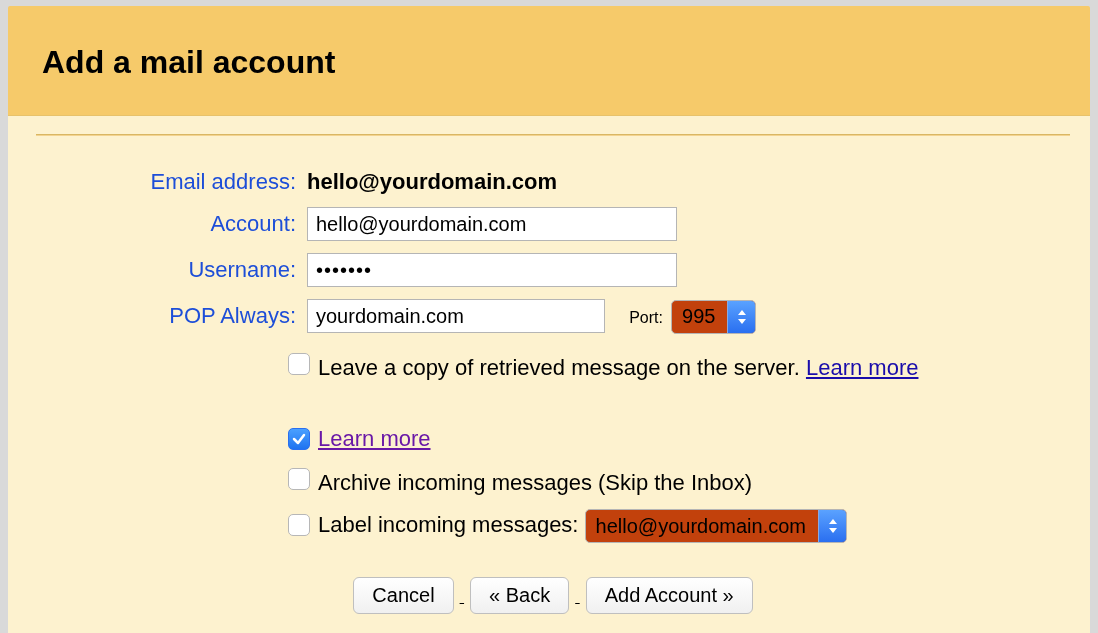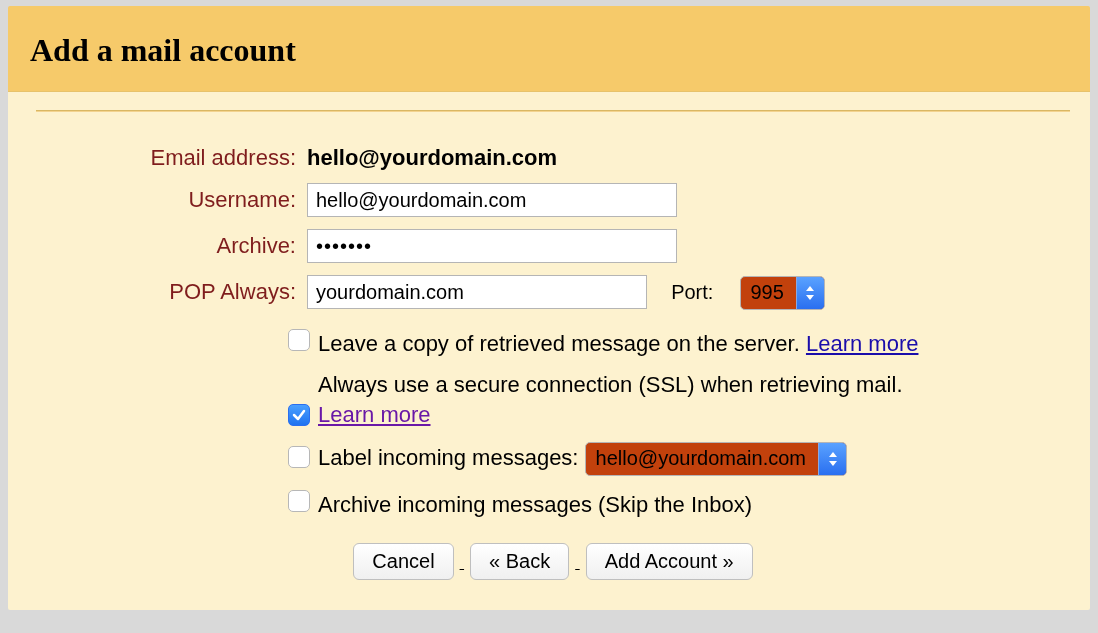--- a/index.html
+++ b/index.html
@@ -18,25 +18,24 @@
     .panel {
       margin: 0 8px;
       border-radius: 2px;
       overflow: hidden;
     }
     .header {
       background: #f6ca6a;
       padding: 22px 18px 18px 18px;
     }
     .header h1 {
-      margin: 4px;
+      margin: 16px;
       font-size: 32px;
       font-weight: bold;
       color: #000;
-      font-family: Liberation Serif, serif;
     }
     .body {
       background: #fdf2cf;
       border-top: 1px solid #e7c26b;
       padding: 18px 20px 30px 28px;
     }
     .subhead {
       font-size: 22px;
       font-weight: bold;
       color: #000;
@@ -55,21 +54,21 @@
       border-bottom: 1px solid #f3d38f;
       margin: 0 0 22px 0;
     }
     table.form {
       border-collapse: separate;
       border-spacing: 0 10px;
     }
     td.lbl {
       text-align: right;
       font-size: 22px;
-      color: #7f1d1d;
+      color: #1d4ed8;
       padding-right: 10px;
       vertical-align: middle;
       white-space: nowrap;
     }
     td.val {
       font-size: 22px;
       vertical-align: middle;
     }
     .static-email {
       font-weight: bold;
@@ -79,25 +78,25 @@
     input.txt {
       font-size: 20px;
       padding: 4px 8px;
       border: 1px solid #b5b5b5;
       background: #fff;
       height: 34px;
       font-family: Arial, Helvetica, sans-serif;
     }
     .txt.user { width: 370px; }
     .txt.pwd  { width: 370px; letter-spacing: 1px; }
-    .txt.pop  { width: 340px; }
+    .txt.pop  { width: 298px; }
     .port-wrap { display: inline-block; margin-left: 18px; }
     .port-label {
-      font-size: 20px;
-      margin-right: 20px;
+      font-size: 16px;
+      margin-right: 2px;
     }
     .select-box {
       display: inline-flex;
       align-items: center;
       border: 1px solid #b5b5b5;
       border-radius: 5px;
       background: #c2410c;
       height: 34px;
       overflow: hidden;
       vertical-align: middle;
@@ -146,21 +145,21 @@
     .opt-row .cb.checked {
       background: linear-gradient(#4aa0ff, #1f73f0);
       border-color: #2a6ff0;
     }
     .opt-row .cb.checked svg { display:block; }
     .opt-row .opt-text { flex: 1; }
     .opt-row a.lm-blue { color: #1a0dab; text-decoration: underline; }
     .opt-row a.lm-purple { color: #6a18a7; text-decoration: underline; }
     .btn-row {
       text-align: center;
-      margin-top: 24px;
+      margin-top: 34px;
       text-decoration: underline;
     }
     .btn {
       display: inline-block;
       font-size: 20px;
       font-family: Arial, Helvetica, sans-serif;
       color: #000;
       padding: 6px 18px;
       border: 1px solid #bfbfbf;
       border-radius: 6px;
@@ -180,27 +179,27 @@
     <div class="body">
       <hr class="rule">
 
       <table class="form">
         <tbody>
             <tr>
           <td class="lbl" style="min-width:270px">Email address:</td>
           <td class="val"><span class="static-email">hello@yourdomain.com</span></td>
         </tr>
         <tr>
-          <td class="lbl">Username:</td>
+          <td class="lbl">Account:</td>
           <td class="val">
             <input class="txt user" type="text" value="hello@yourdomain.com" style="">
           </td>
         </tr>
         <tr>
-          <td class="lbl">Archive:</td>
+          <td class="lbl">Username:</td>
           <td class="val">
             <input class="txt pwd" type="text" value="•••••••" style="">
           </td>
         </tr>
         <tr>
           <td class="lbl">POP Always:</td>
           <td class="val">
             <input class="txt pop" type="text" value="yourdomain.com" style="">
             <span class="port-wrap">
               <span class="port-label">Port:</span>
@@ -227,45 +226,45 @@
           </span>
         </div>
 
         <div class="opt-row">
           <span class="cbwrap"><span class="cb checked">
             <svg width="14" height="14" viewBox="0 0 14 14">
                   <polyline points="2,7 6,11 12,3" stroke="#fff" stroke-width="2.5" fill="none" stroke-linecap="round" stroke-linejoin="round"></polyline>
                 </svg>
           </span></span>
           <span class="opt-text">
-            <span>Always use a secure connection (SSL) when retrieving mail. </span><br>
+            <br>
             <a href="#" class="lm-purple">Learn more</a>
           </span>
+        </div>
+
+        <div class="opt-row">
+          <span class="cbwrap"><span class="cb"></span></span>
+          <span class="opt-text">Archive incoming messages (Skip the Inbox)</span>
         </div>
 
         <div class="opt-row">
           <span class="cbwrap"><span class="cb"></span></span>
           <span class="opt-text">
             <span>Label incoming messages: </span>
             <span class="select-box">
               <span class="sel-text">hello@yourdomain.com</span>
               <span class="sel-btn">
                 <svg width="10" height="16" viewBox="0 0 10 16">
                     <polygon points="5,1 9,6 1,6" fill="#fff"></polygon>
                     <polygon points="5,15 9,10 1,10" fill="#fff"></polygon>
                   </svg>
               </span>
             </span>
           </span>
         </div>
-
-        <div class="opt-row">
-          <span class="cbwrap"><span class="cb"></span></span>
-          <span class="opt-text">Archive incoming messages (Skip the Inbox)</span>
-        </div>
       </div>
 
       <div class="btn-row">
         <button class="btn">Cancel</button>
         <button class="btn">« Back</button>
         <button class="btn">Add Account »</button>
       </div>
     </div>
   </div>
 </div>

